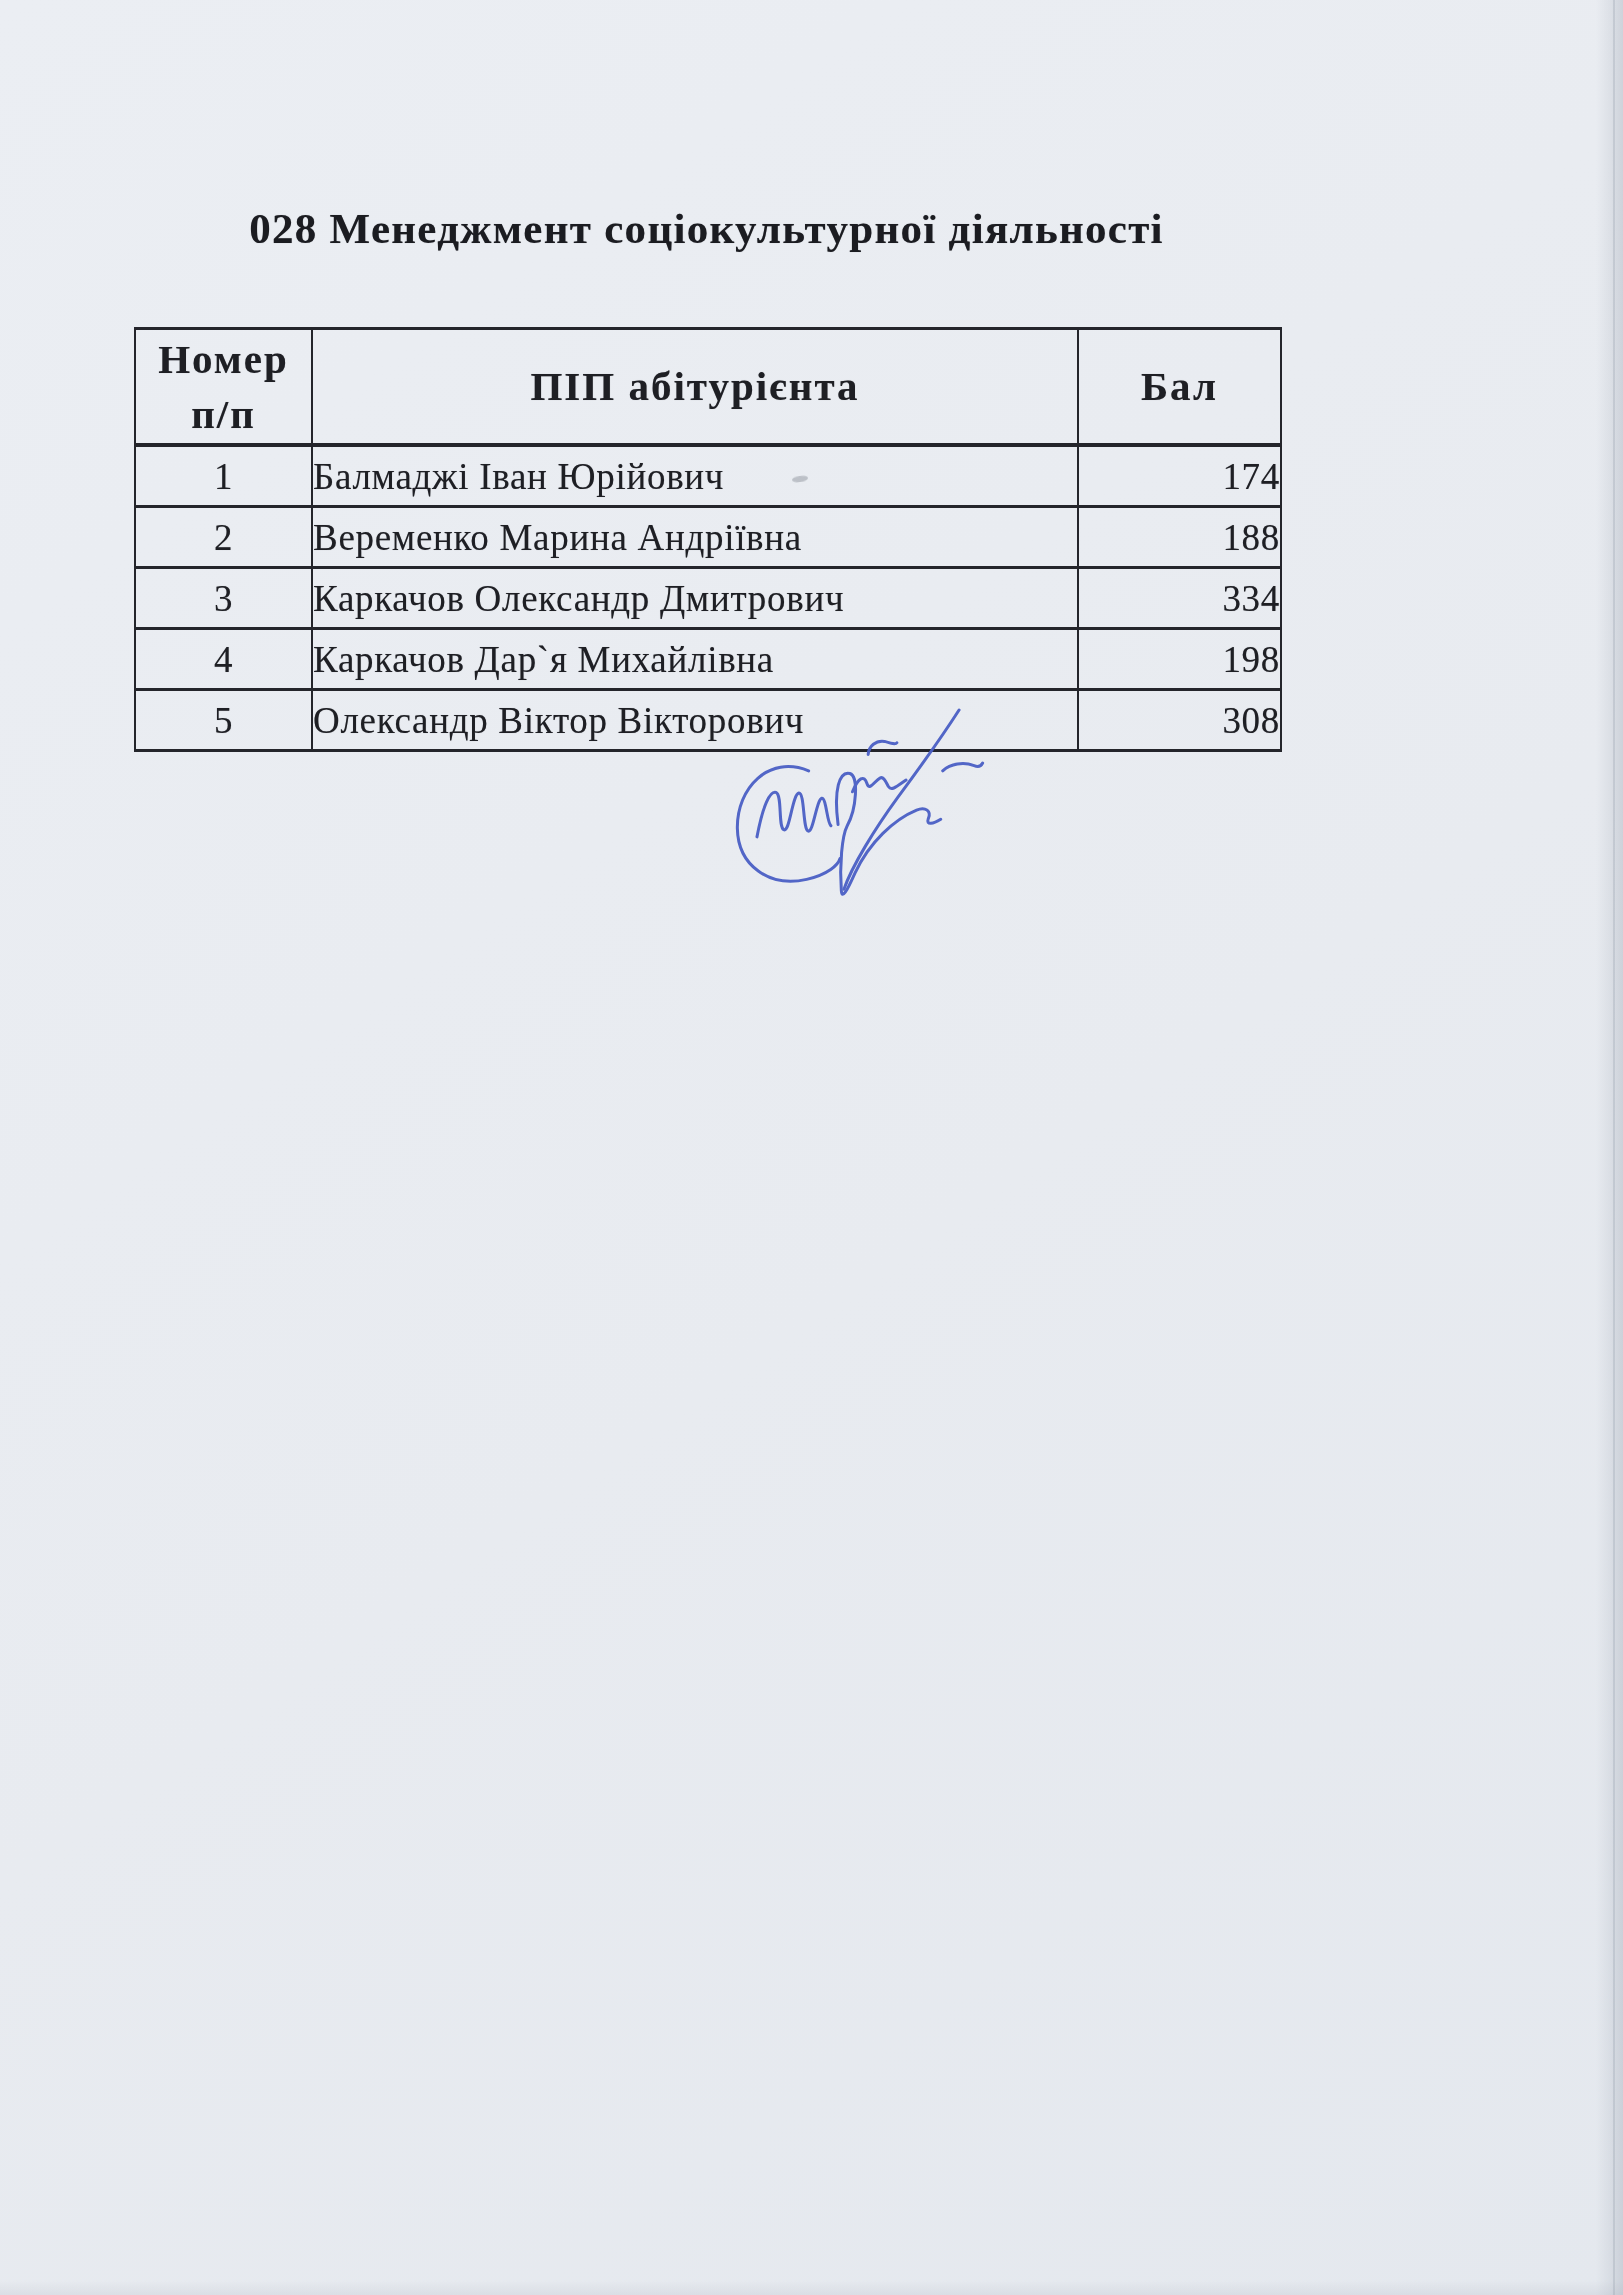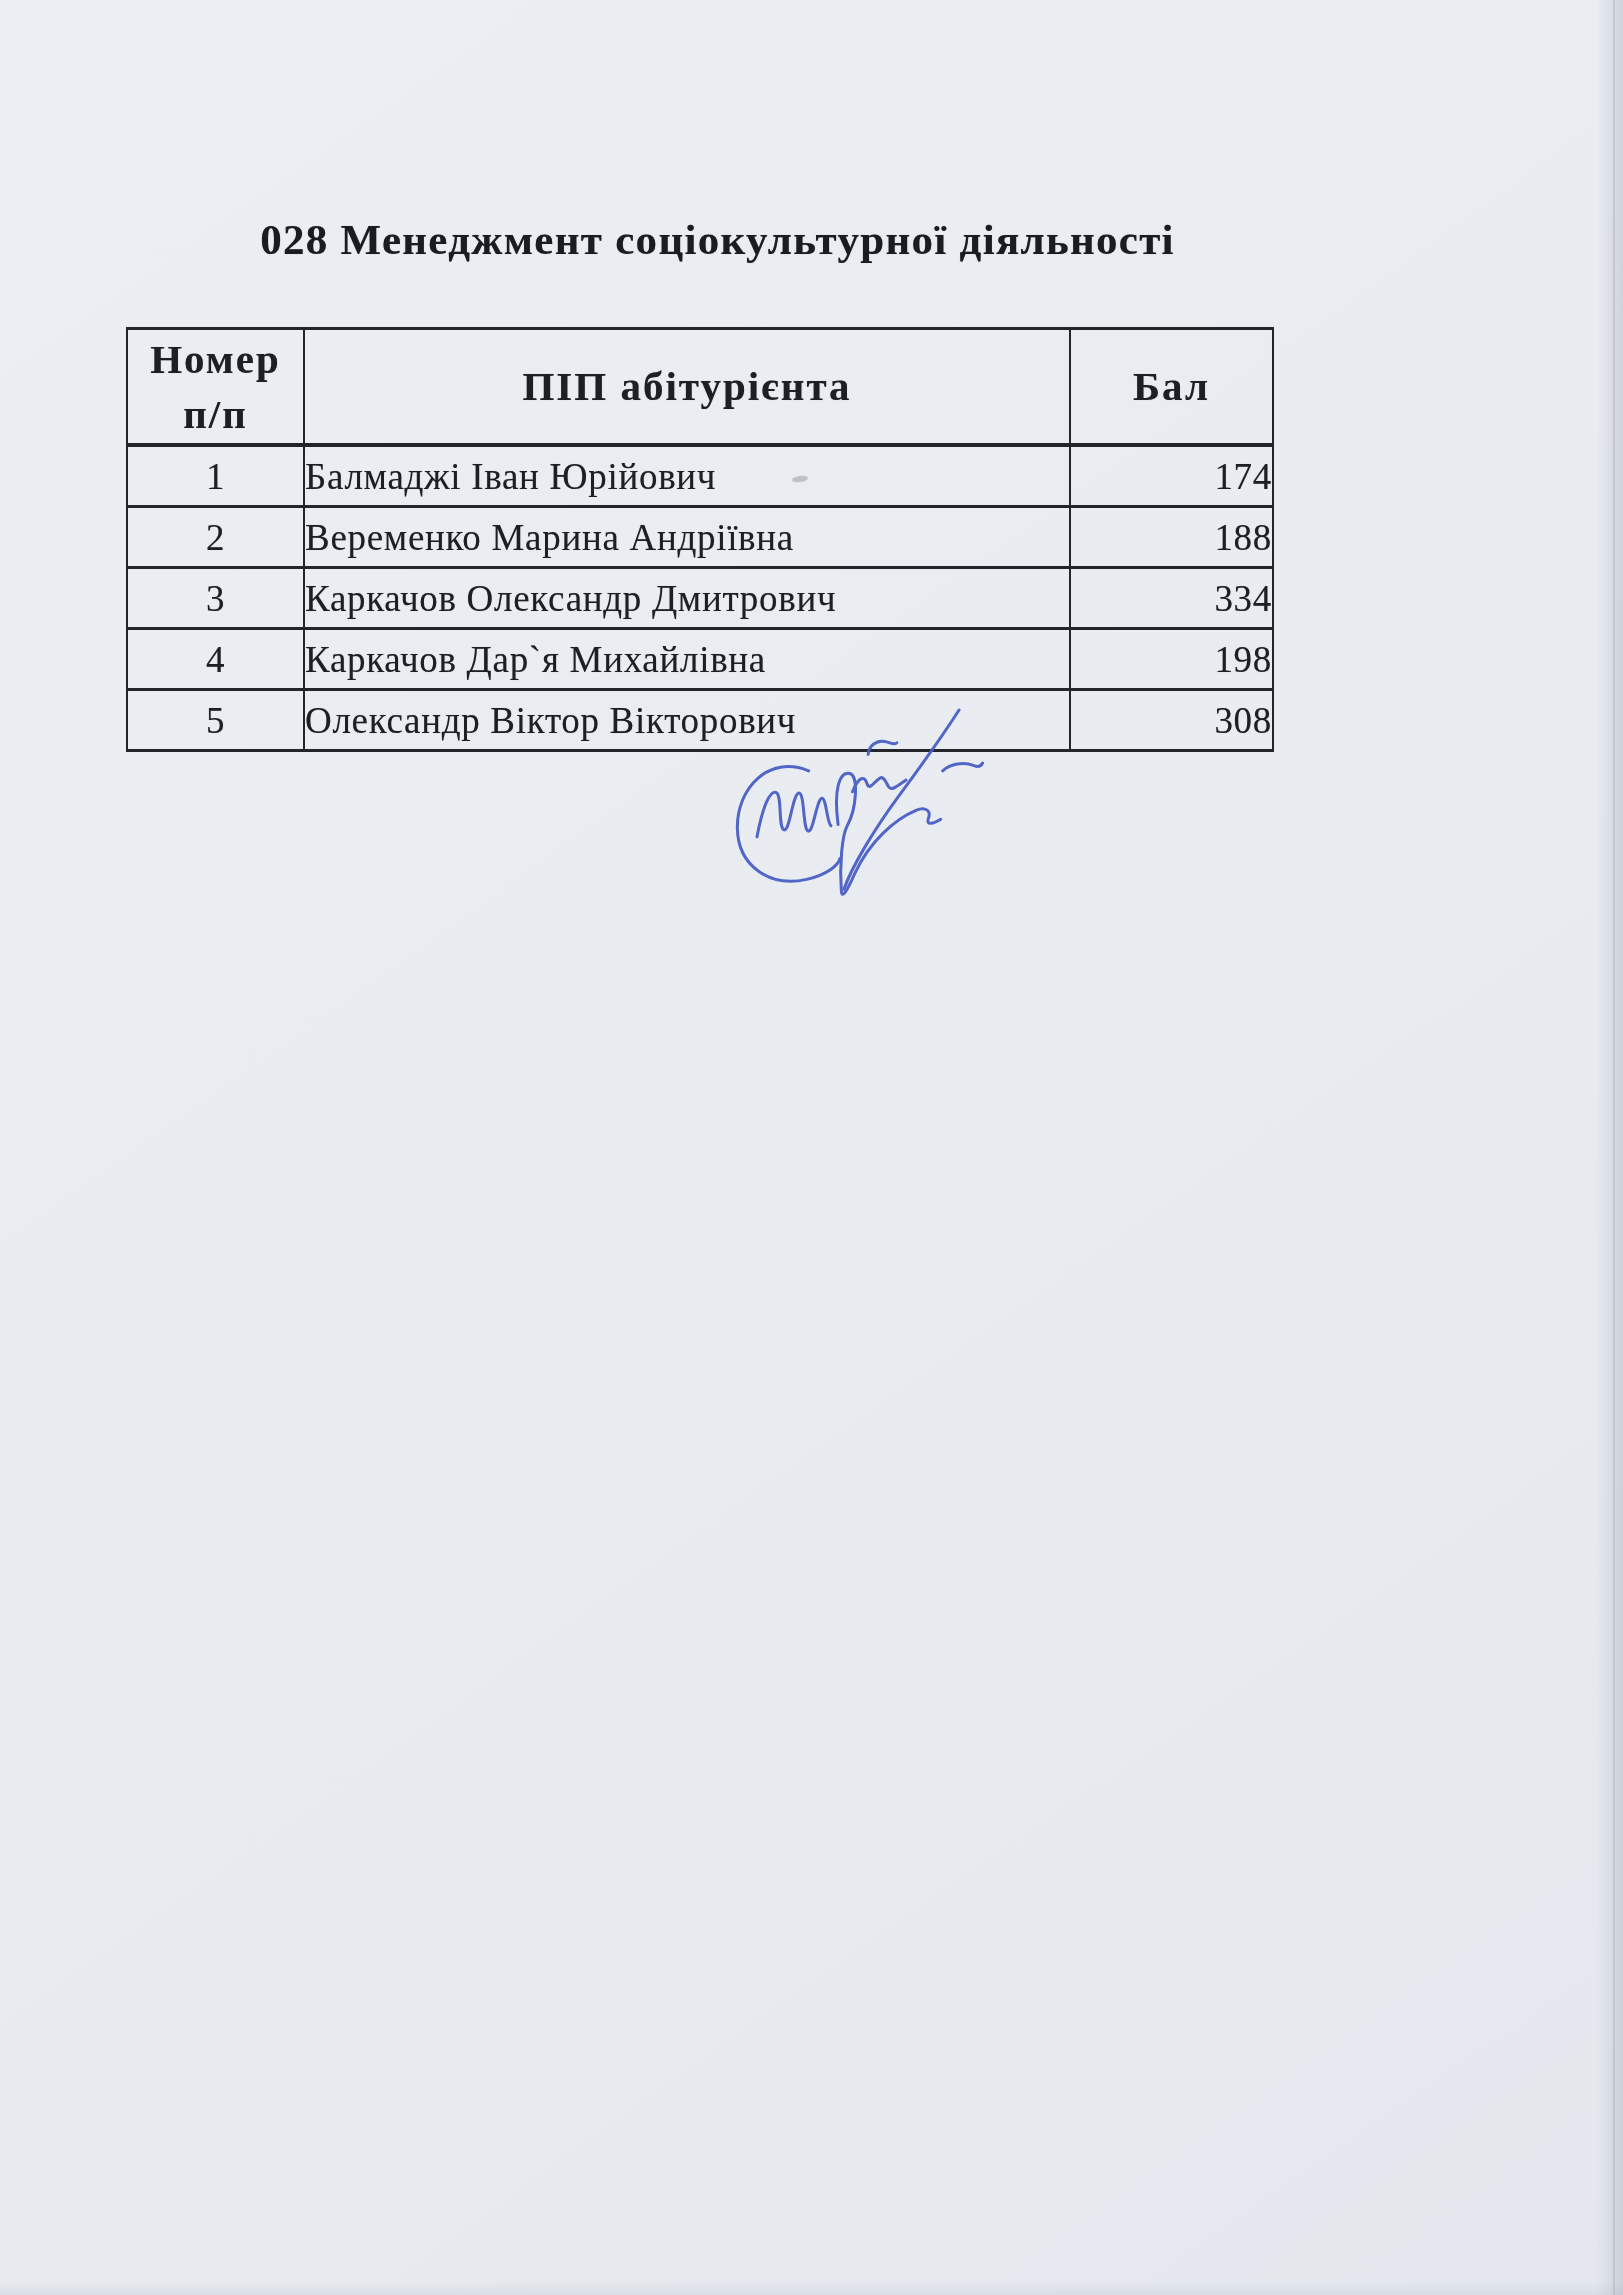--- a/index.html
+++ b/index.html
@@ -11,30 +11,30 @@
   .page {
     position: relative;
     width: 1623px; height: 2295px;
     background: linear-gradient(145deg, #ebeef3 0%, #e8ebf0 55%, #e4e8ee 100%);
     overflow: hidden;
     color: #1e1f24;
   }
   .doc-title {
     position: absolute;
     left: 134px; top: 204px; width: 1145px;
-    margin: 11px;
+    margin: 0;
     text-align: center;
     font-size: 43px; font-weight: bold;
     letter-spacing: 1.3px;
     color: #1b1c21;
     text-shadow: 0 0 0.7px rgba(25,25,32,.45);
   }
   table.score-table {
     position: absolute;
-    left: 126px; top: 327px;
+    left: 134px; top: 327px;
     width: 1145px;
     border-collapse: collapse;
     table-layout: fixed;
     color: #1e1f24;
     text-shadow: 0 0 0.7px rgba(25,25,32,.4);
   }
   table.score-table col.c-num   { width: 177px; }
   table.score-table col.c-name  { width: 766px; }
   table.score-table col.c-score { width: 203px; }
   table.score-table th, table.score-table td {

